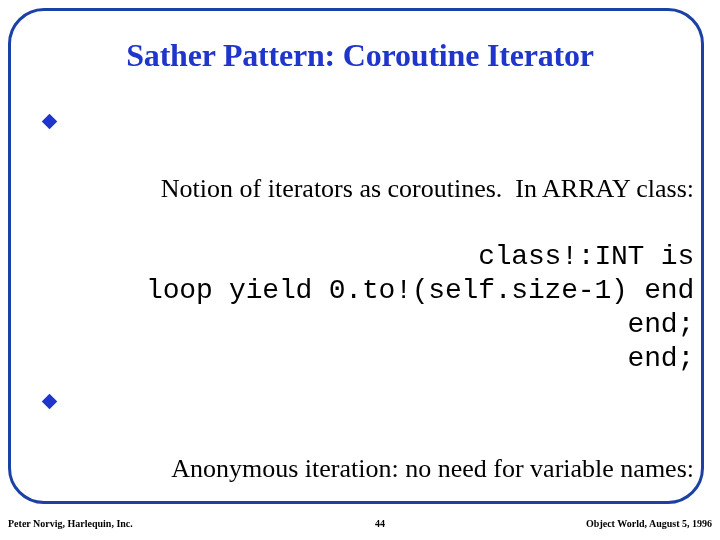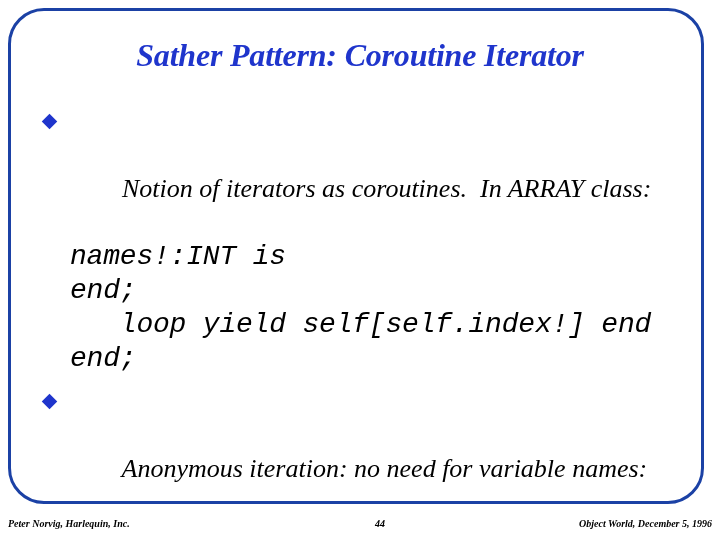--- a/index.html
+++ b/index.html
@@ -12,21 +12,20 @@
     height: 540px;
     overflow: hidden;
     font-family: "Liberation Serif", serif;
     color: #000000;
   }
   #slide {
     position: relative;
     width: 720px;
     height: 540px;
     background: #ffffff;
-    font-style: italic;
   }
   
   #frame {
     position: absolute;
     left: 8px;
     top: 8px;
     width: 696px;
     height: 496px;
     box-sizing: border-box;
     border: 3.5px solid #1b41a5;
@@ -49,20 +48,21 @@
     white-space: nowrap;
   }
   #content {
     position: absolute;
     left: 44px;
     top: 104px;
     width: 650px;
   }
   .block {
     position: relative;
+    text-align: right;
   }
   .bullet-line {
     position: relative;
     padding-left: 26px;
     font-family: "Liberation Serif", serif;
     font-size: 26px;
     line-height: 34px;
     color: #000000;
     white-space: pre;
   }
@@ -116,37 +116,37 @@
 
   <div id="title">Sather Pattern: Coroutine Iterator</div>
 
   <div id="content">
 
     <div class="block">
       <div class="bullet-line">
         <span class="bullet-mark"></span>
         <span>Notion of iterators as coroutines.  In ARRAY class:</span>
       </div>
-      <div class="code-line">names!:INT is</div>
+      <div class="code-line">class!:INT is</div>
+      <div class="code-line">   loop yield 0.to!(self.size-1) end</div>
       <div class="code-line">end;</div>
-      <div class="code-line">   loop yield self[self.index!] end</div>
       <div class="code-line">end;</div>
     </div>
 
     <div class="gap"></div>
 
     <div class="block">
       <div class="bullet-line">
         <span class="bullet-mark"></span>
         <span>Anonymous iteration: no need for variable names:</span>
       </div>
 
     </div>
 
   </div>
 
   <div id="footer">
     <div class="foot" id="foot-left">Peter Norvig, Harlequin, Inc.</div>
     <div class="foot" id="foot-page">44</div>
-    <div class="foot" id="foot-right">Object World, December 5, 1996</div>
+    <div class="foot" id="foot-right">Object World, August 5, 1996</div>
   </div>
 
 </div>
 
 </body></html>

